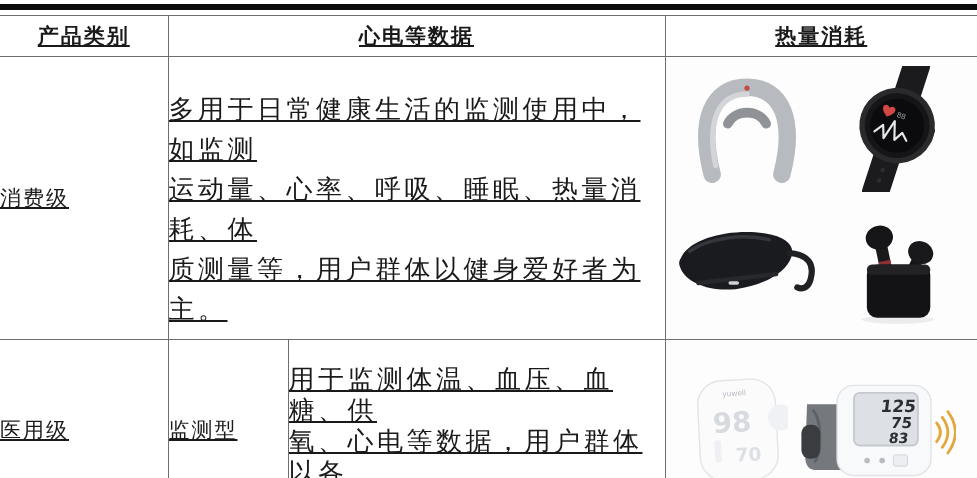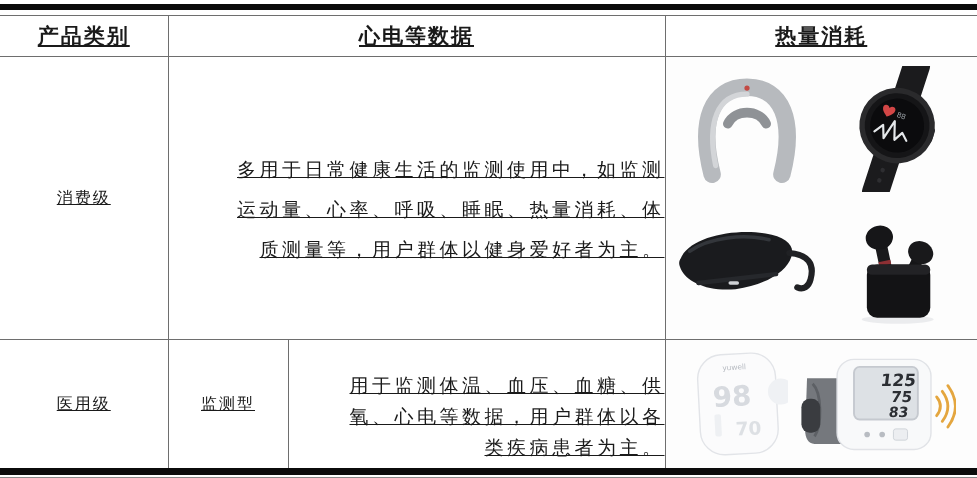--- a/index.html
+++ b/index.html
@@ -34,31 +34,30 @@
   table.spec-table tr.row-last td { border-bottom: none; }
 
   td.h-cell {
     height: 40px;
     text-align: center;
     font-weight: bold;
     font-size: 21px;
     letter-spacing: 2px;
   }
   td.cat-cell, td.subtype-cell {
-    text-align: center;
-    font-size: 16px;
+    font-size: 21px;
     letter-spacing: 2px;
   }
   tr.row-consumer td { height: 282px; }
   tr.row-medical td { height: 128px; }
 
   .usage-text {
     white-space: pre-line;
-    text-align: right;
-    font-size: 19px;
+    text-align: left;
+    font-size: 26px;
     letter-spacing: 3.5px;
     margin-top: 24px;
   }
   .usage-consumer { line-height: 40px; }
   .usage-medical { line-height: 31px; }
 
   td.examples-cell { background: #fdfdfd; }
   .examples-grid {
     display: grid;
     grid-template-columns: 1fr 1fr;

